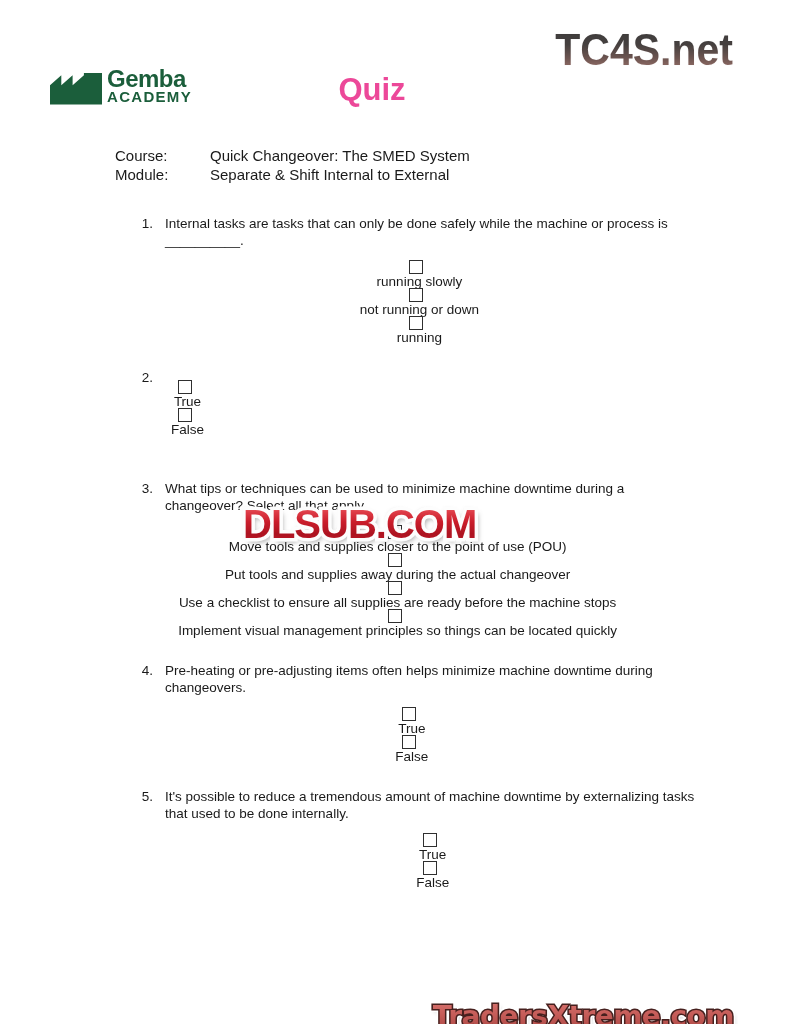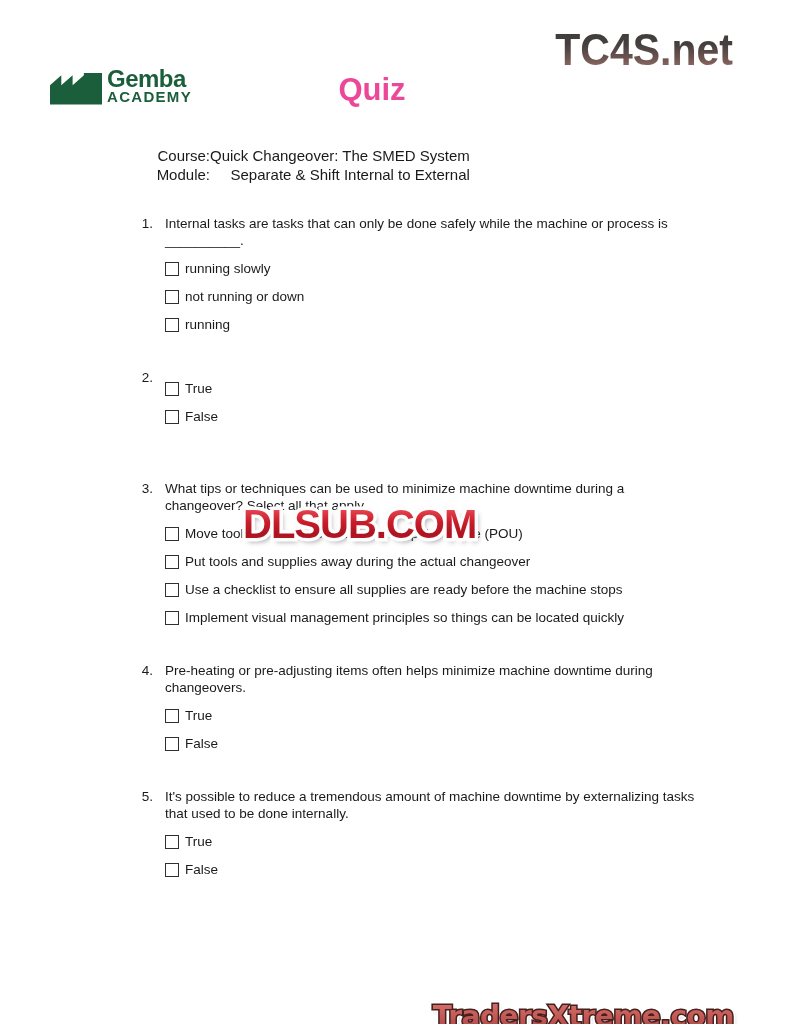--- a/index.html
+++ b/index.html
@@ -18,30 +18,30 @@
 
   
   .wm-tc4s{position:absolute;top:0px;right:5px;font-size:41px;font-weight:bold;
            letter-spacing:0;transform:scaleY(1.1);transform-origin:top right;white-space:nowrap;
            background:linear-gradient(180deg,#323030 0%,#3d3736 40%,#6b4f4a 66%,#9c6f67 88%,#aa7b72 100%);
            -webkit-background-clip:text;background-clip:text;color:transparent;
            text-shadow:0 0 1px rgba(120,120,120,0.15);}
 
   
   .meta{position:absolute;left:115px;top:123px;font-size:15px;line-height:18.5px;}
-  .meta-row{display:grid;grid-template-columns:95px auto;text-align:right;}
+  .meta-row{display:grid;grid-template-columns:95px auto;}
 
   
   .questions{position:absolute;left:140px;top:0;width:610px;}
   .question{position:absolute;left:0;display:grid;grid-template-columns:13px auto;
             column-gap:12px;font-size:13.5px;}
   .q1{top:191px}.q2{top:345px}.q3{top:456px}.q4{top:638px}.q5{top:764px}
   .q-num{text-align:right;line-height:17px;}
   .q-line{display:block;white-space:nowrap;line-height:17px;}
-  .option{display:flex;align-items:center;margin-top:11px;height:17px;}
+  .option{display:flex;align-items:center;margin-top:11px;height:17px;flex-direction:column;}
   .checkbox{width:12px;height:12px;border:1.5px solid #2f2f2f;background:#fff;flex:none;}
   .opt-label{margin-left:6px;white-space:nowrap;}
 
   
   .wm-dlsub{position:absolute;left:243px;top:480px;font-family:Liberation Sans, sans-serif;
             font-weight:bold;font-size:40px;letter-spacing:-1px;line-height:1;white-space:nowrap;}
   .dlsub-stroke{-webkit-text-stroke:7px #fdfdfd;color:#fff;
             text-shadow:3px 4px 5px rgba(90,90,90,0.55),-2px -2px 3px rgba(170,170,170,0.35);}
   .dlsub-fill{position:absolute;left:0;top:0;
             background:linear-gradient(180deg,#ef7276 0%,#de3c47 20%,#ca1d2b 45%,#ad1320 75%,#c0182a 100%);

